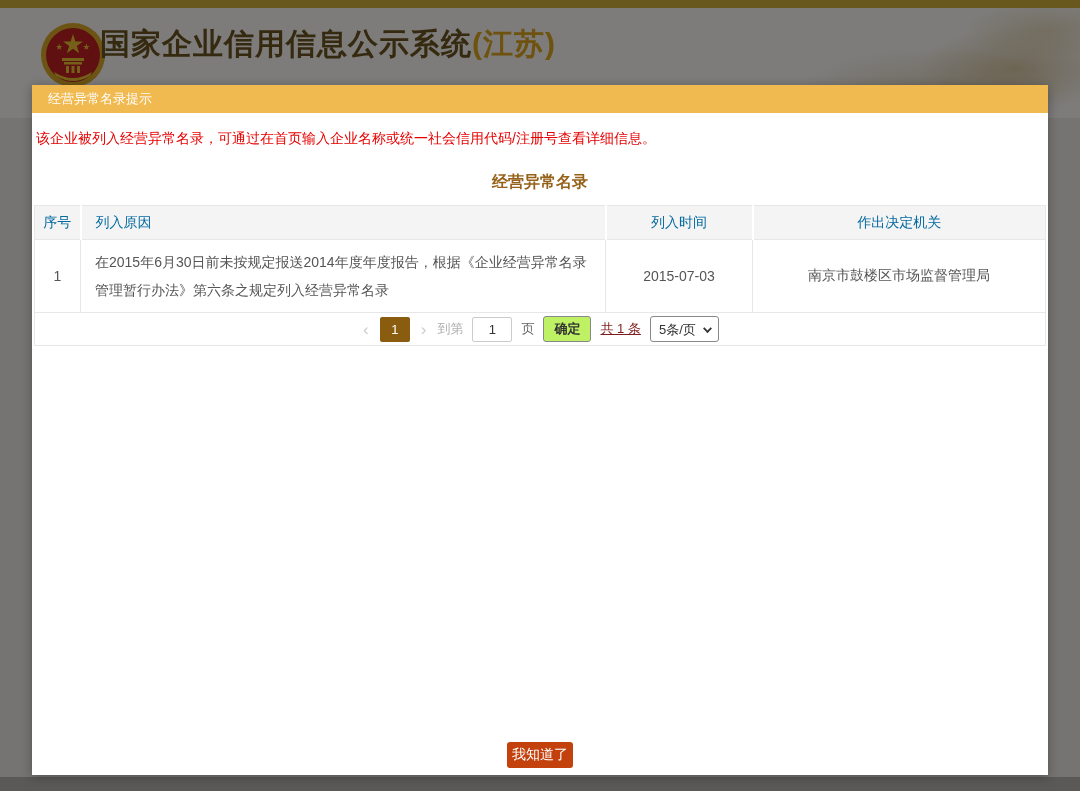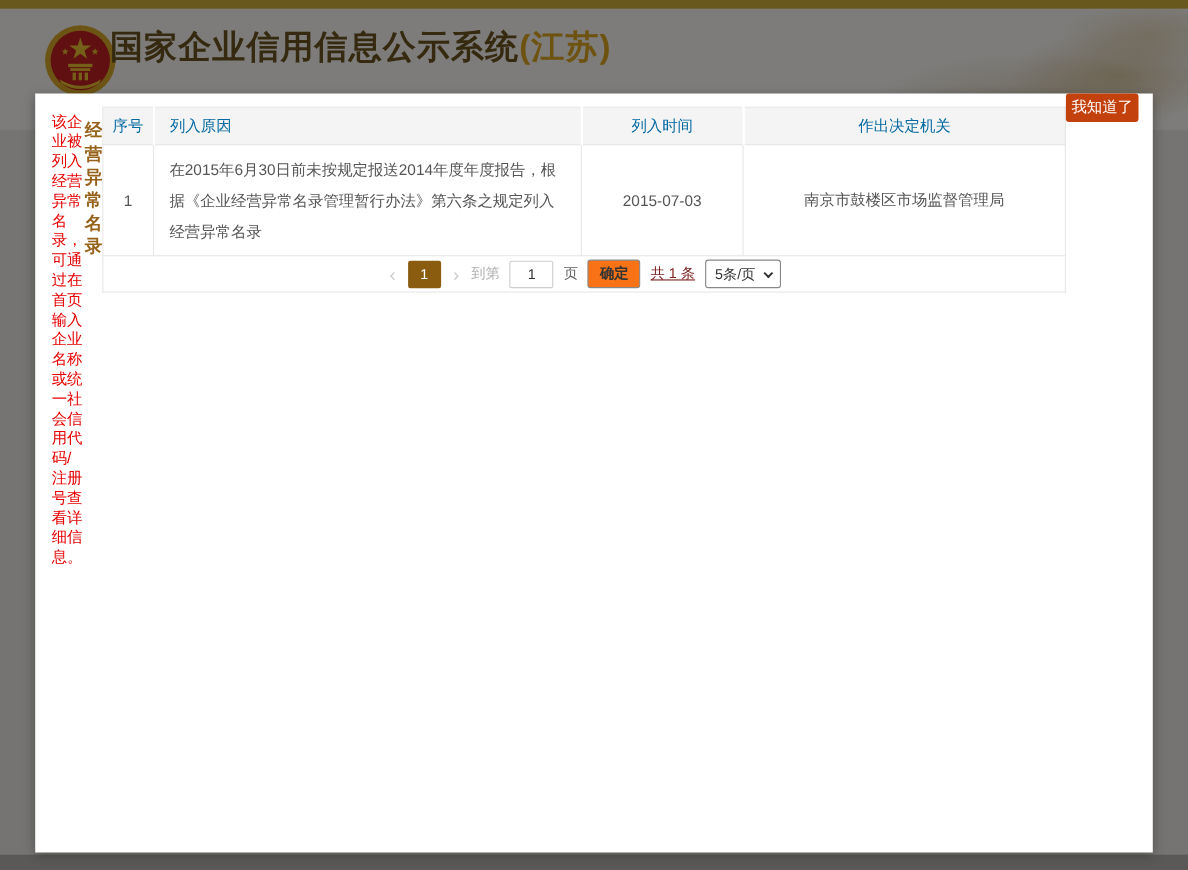--- a/index.html
+++ b/index.html
@@ -37,21 +37,21 @@
   
   .modal {
     position:absolute; left:32px; top:85px; width:1016px; height:690px;
     background:#fff; z-index:20; display:flex; flex-direction:column;
     box-shadow:0 2px 10px rgba(0,0,0,.3);
   }
   .modal-titlebar {
     height:28px; background:#f0ba50; color:#fff; font-size:13px;
     display:flex; align-items:center; padding:0 16px; flex:0 0 auto;
   }
-  .modal-body { flex:1; display:flex; flex-direction:row; padding:0 13px; }
+  .modal-body { flex:1; display:flex; flex-direction:column; padding:0 2px; }
   .notice { padding:17px 2px 0 2px; font-size:14px; color:#e60000; }
   .section-title { margin-top:24px; text-align:center; font-size:16px; font-weight:700; color:#96621a; }
 
   
   .tbl-wrap { margin-top:12px; }
   table { width:100%; border-collapse:collapse; table-layout:fixed; font-size:14px; color:#555; }
   col.c-idx { width:46px; } col.c-date { width:147px; } col.c-auth { width:293px; }
   thead th {
     background:#f4f4f4; font-weight:400; color:#0369a1; height:34px;
     border:1px solid #e7e7e7; border-right:2px solid #fff;
@@ -70,21 +70,21 @@
   .pg-current {
     min-width:30px; height:25px; background:#8a5c10; color:#fff; border-radius:2px;
     display:flex; align-items:center; justify-content:center; font-size:13px; cursor:pointer;
   }
   .pg-goto { color:#b0b0b0; }
   .pg-input {
     width:40px; height:25px; border:1px solid #ccc; border-radius:2px; text-align:center;
     font-size:13px; color:#333; font-family:inherit;
   }
   .pg-confirm {
-    height:26px; padding:0 10px; background:#f97316; border:1px solid #888; border-radius:3px;
+    height:26px; padding:0 10px; background:#bef264; border:1px solid #888; border-radius:3px;
     font-size:13px; font-weight:700; color:#333; cursor:pointer; font-family:inherit;
   }
   .pg-total { color:#7f1d1d;text-decoration:underline; }
   .pg-size { position:relative; display:inline-block; }
   .pg-size select {
     appearance:none; -webkit-appearance:none;
     height:26px; padding:0 22px 0 8px; border:1px solid #888; border-radius:3px;
     font-size:13px; color:#333; background:#fff; cursor:pointer; font-family:inherit;
   }
   .pg-size .chev {
@@ -124,20 +124,23 @@
   <div class="header-text">
     <div class="site-title"><span>国家企业信用信息公示系统</span><span class="region">(江苏)</span></div>
   </div>
 </div>
 
 <div class="page-footer-strip"></div>
 
 <div class="backdrop"></div>
 
 <div class="modal">
+  <div class="modal-titlebar">
+    <span>经营异常名录提示</span>
+  </div>
 
   <div class="modal-body">
     <div class="notice">该企业被列入经营异常名录，可通过在首页输入企业名称或统一社会信用代码/注册号查看详细信息。</div>
 
     <div class="section-title">经营异常名录</div>
 
     <div class="tbl-wrap">
       <table>
         <colgroup>
             <col class="c-idx">

